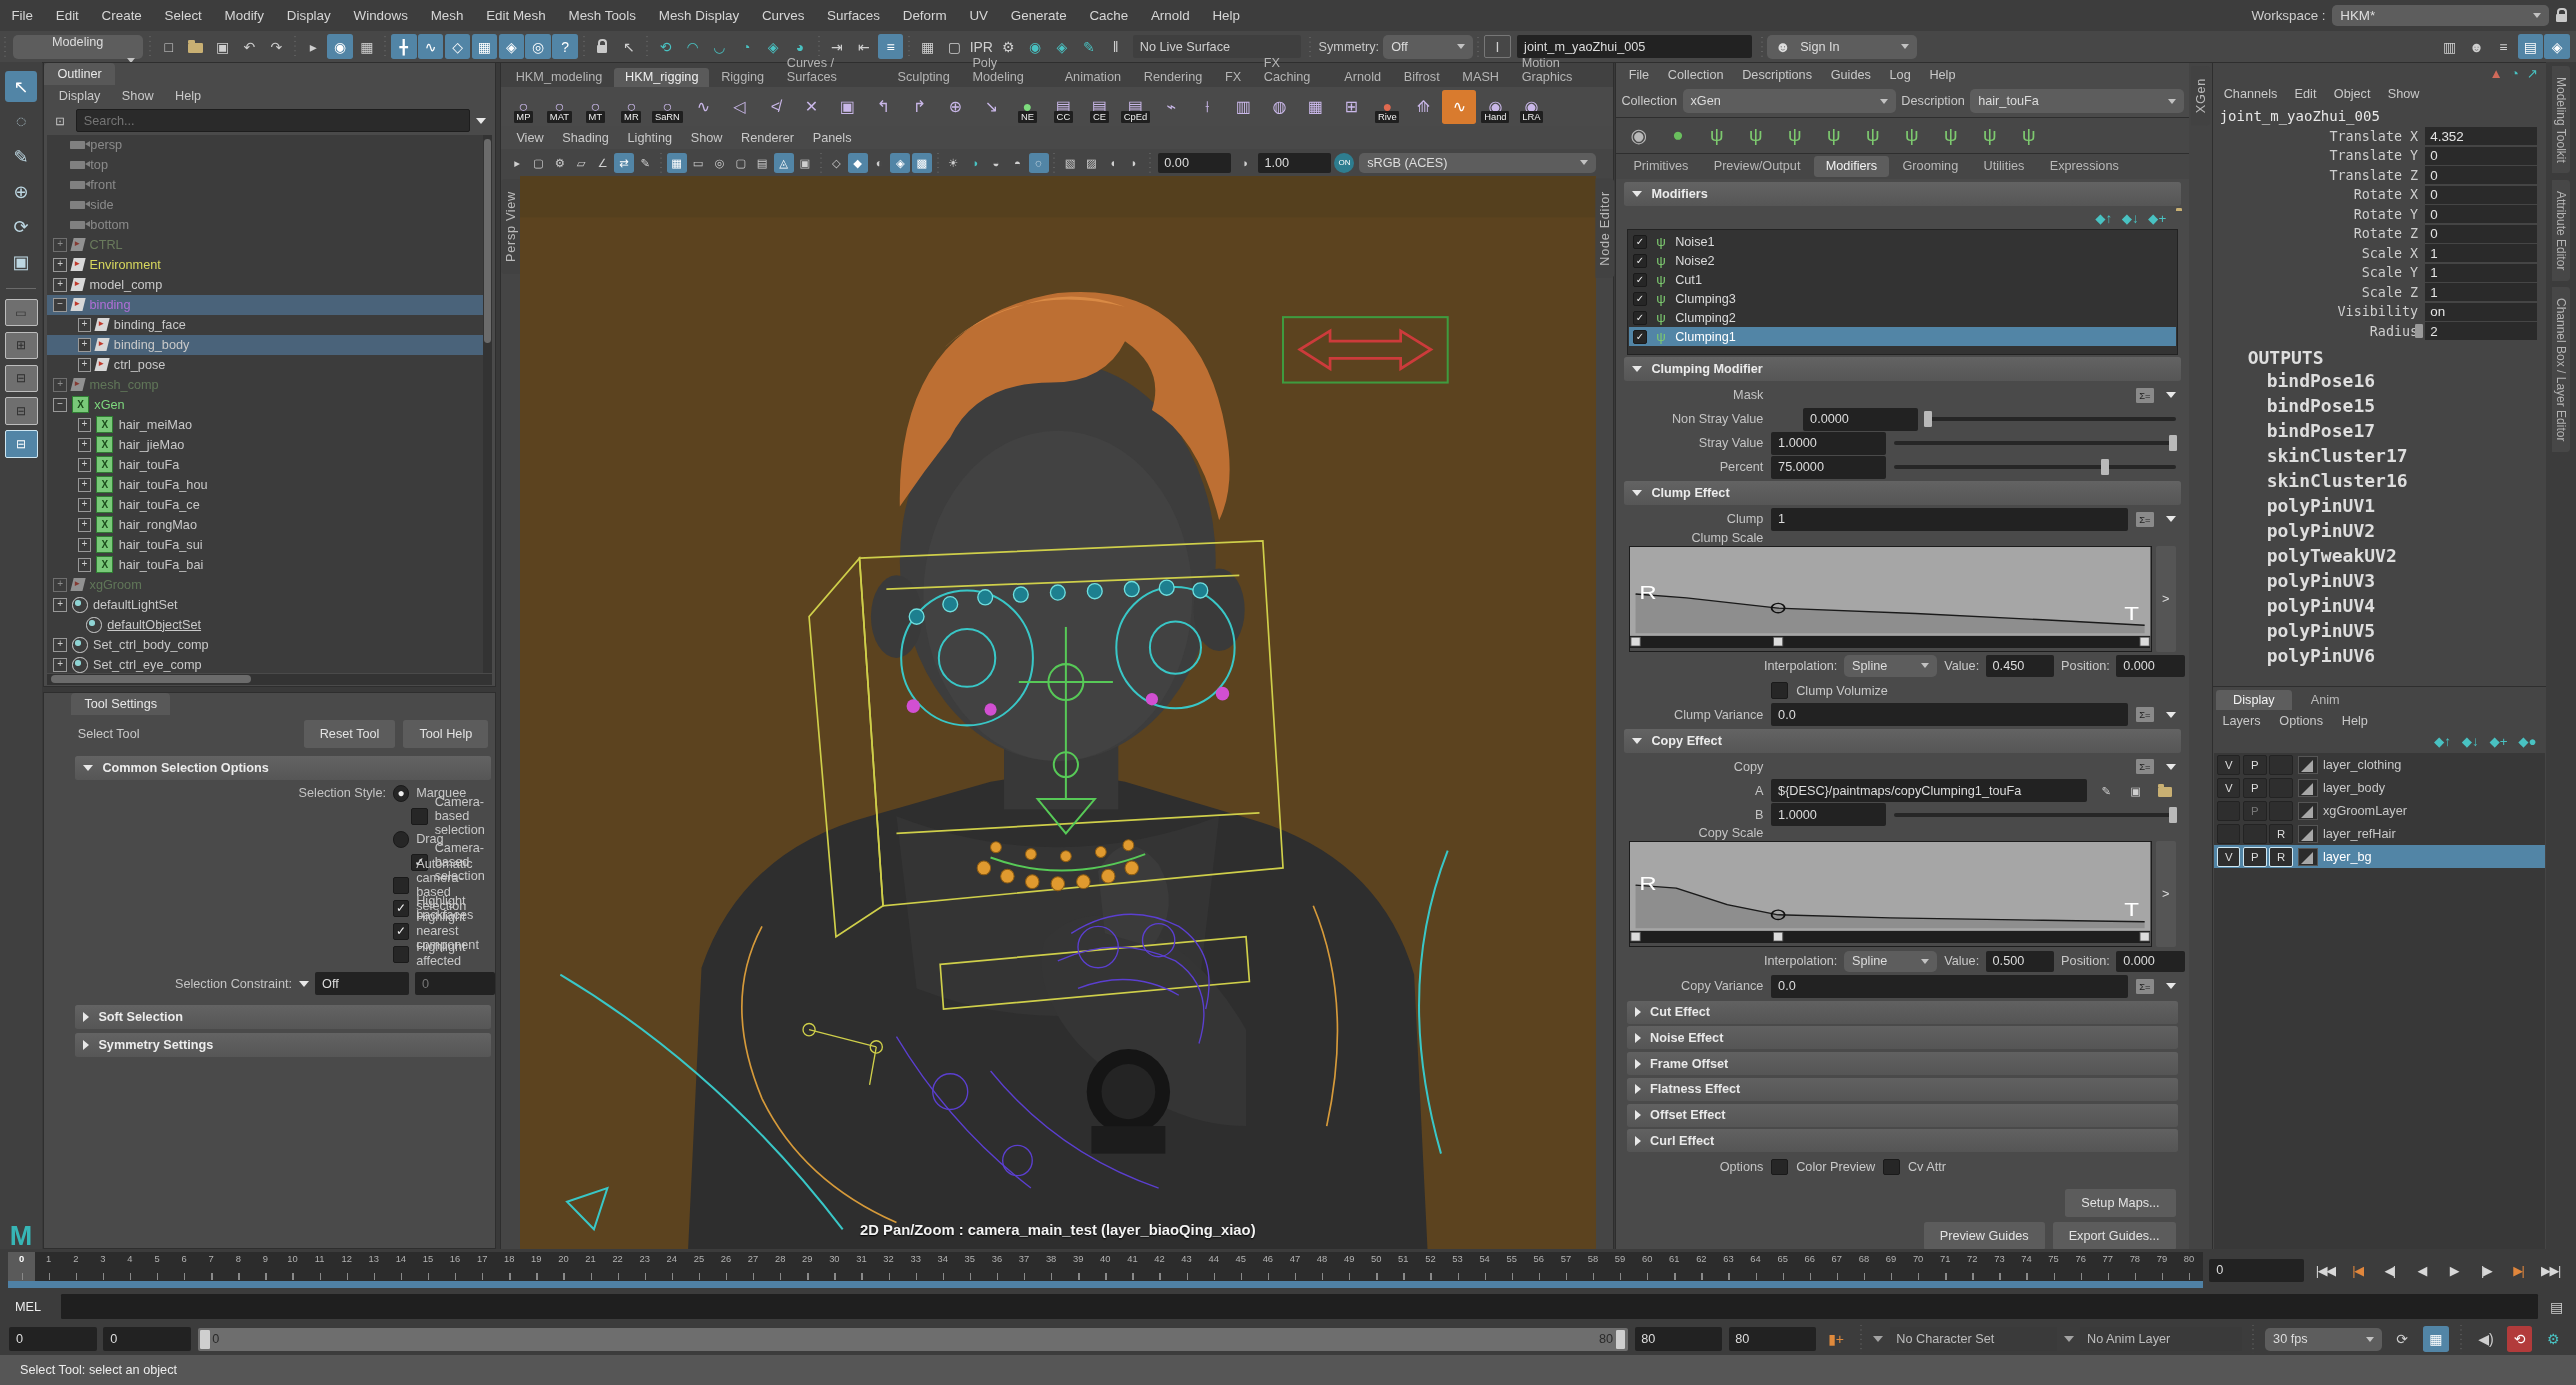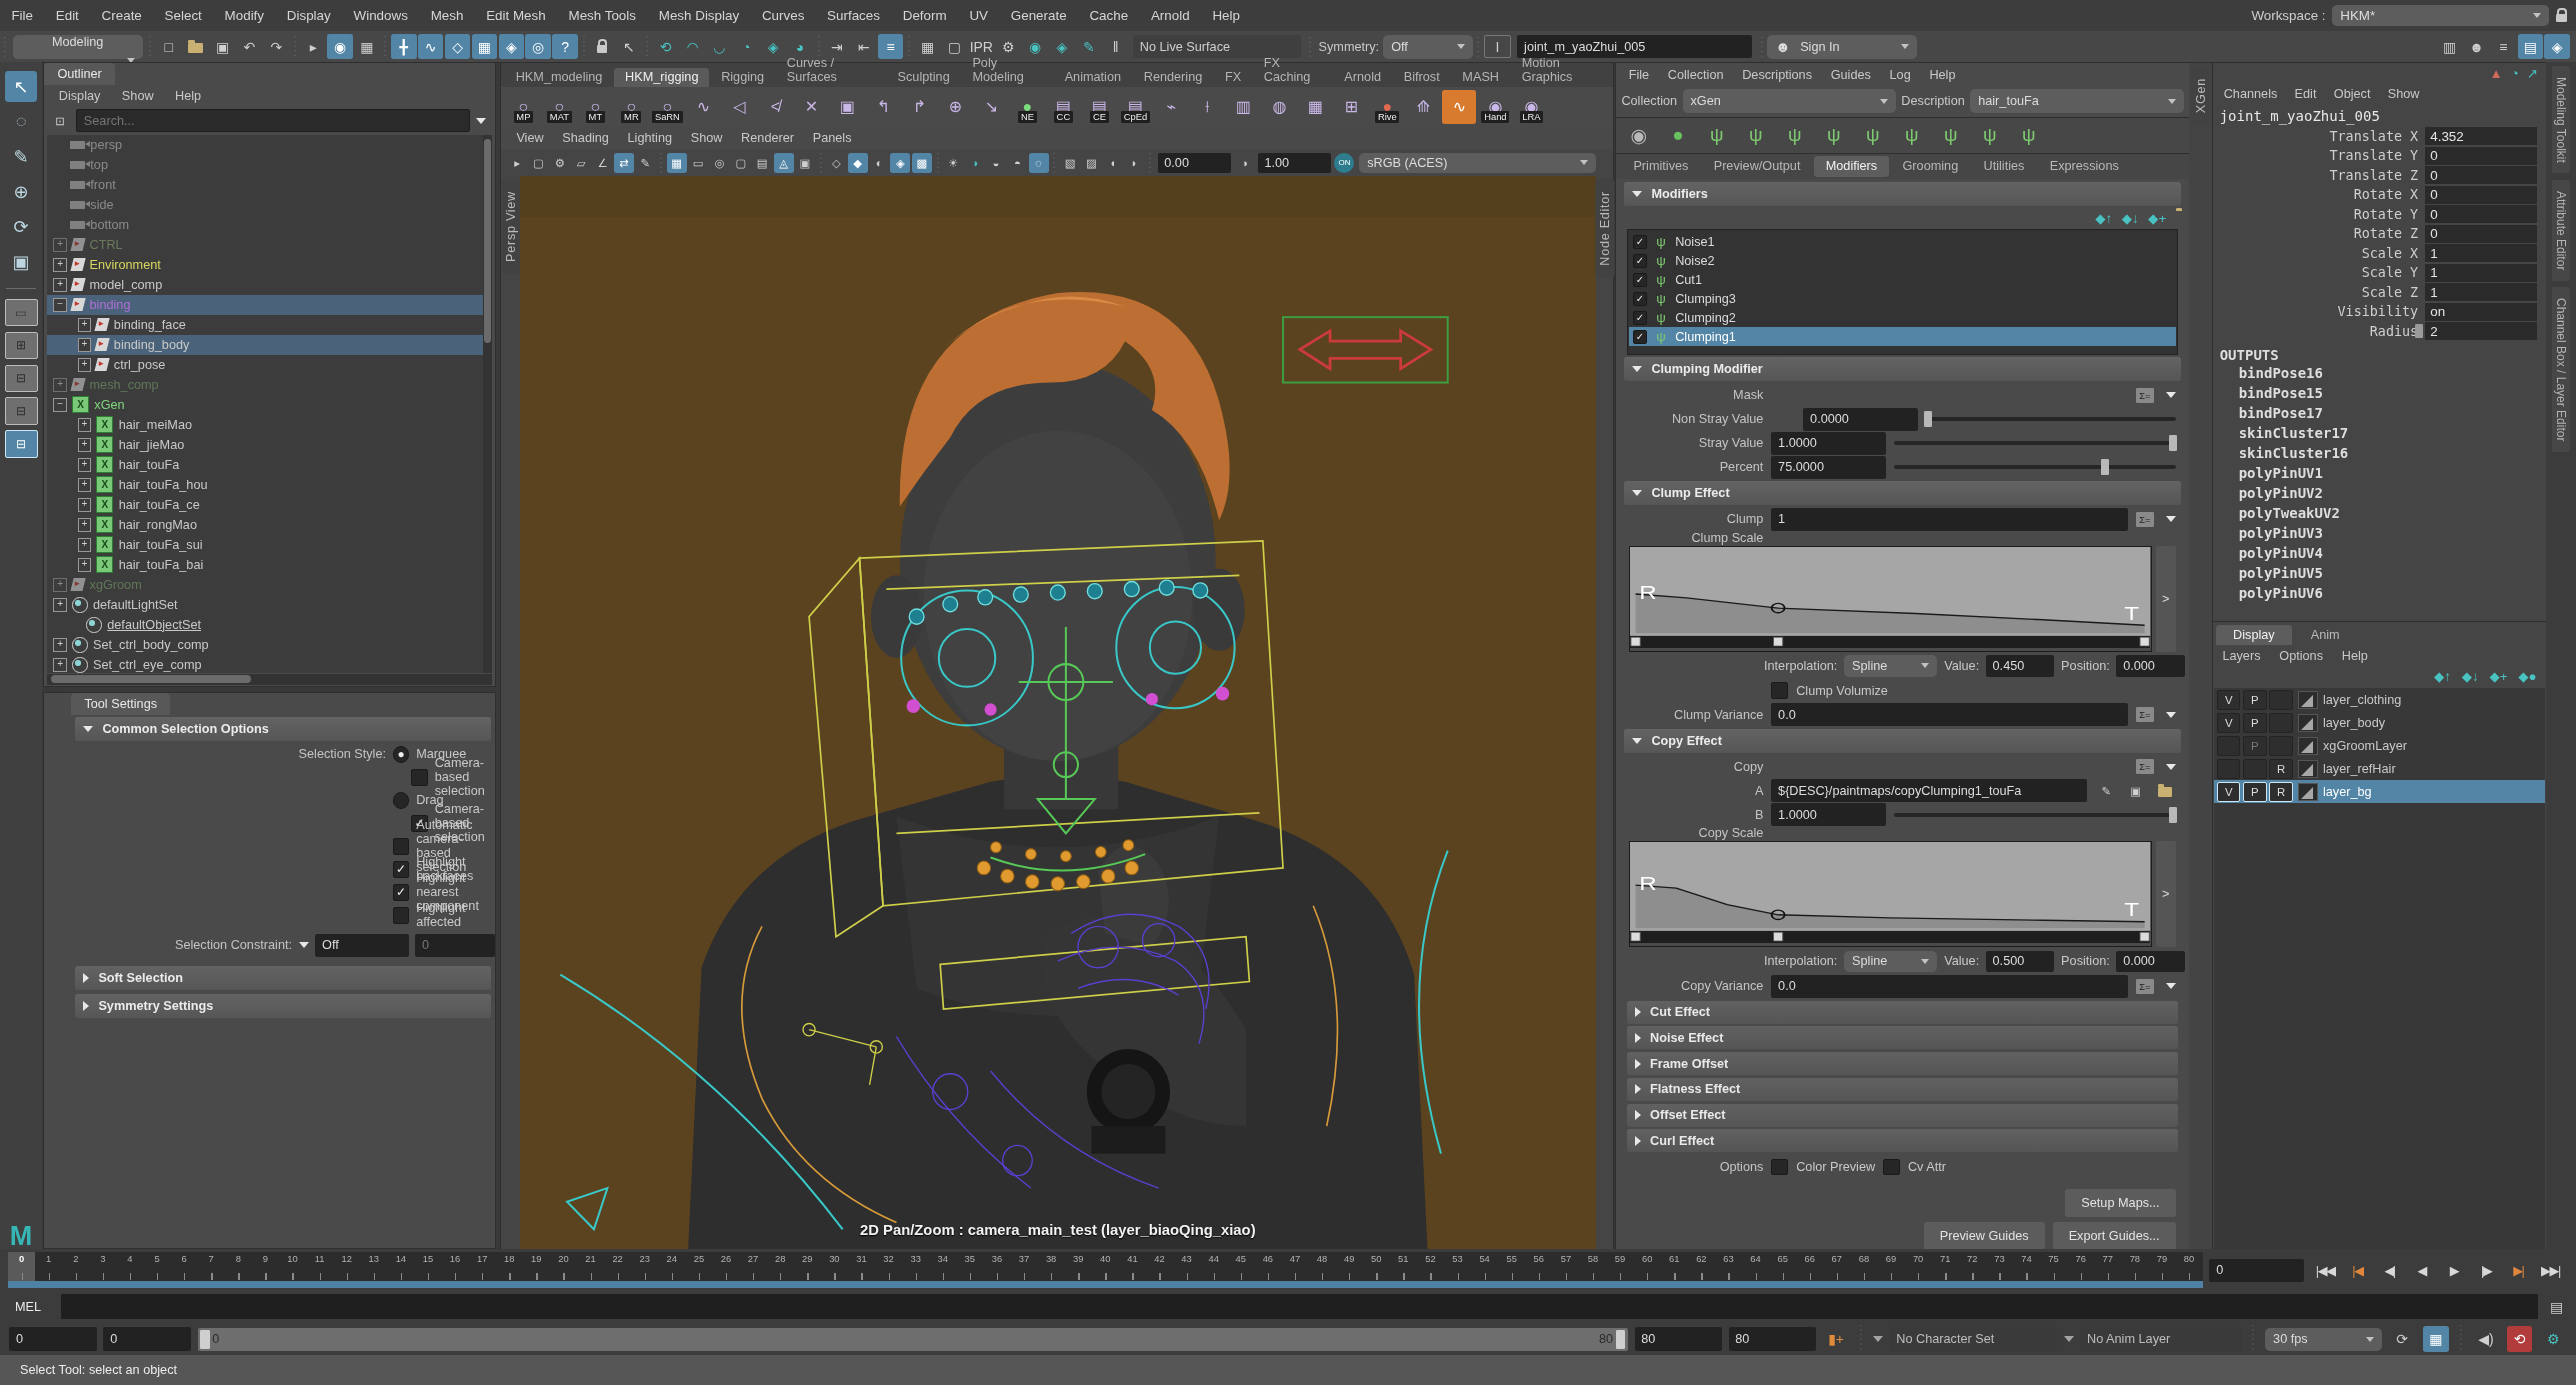--- a/index.html
+++ b/index.html
@@ -156,21 +156,21 @@
   #cb-icons{display:flex;justify-content:flex-end;gap:8px;padding:2.7px 8px;font-size:13.4px;}
   #cb-menus{display:flex;align-items:center;height:21.5px;gap:1.3px;padding-left:2.7px;}
   #cb-menus span{padding:0 8px;}
   #cb-object{font-family:"DejaVu Sans Mono",monospace;font-size:14px;color:#e8e8e8;padding:2.7px 6.7px;}
   .ch-row{display:flex;align-items:center;height:19.5px;}
   .ch-label{flex:1;text-align:right;padding-right:6.7px;font-family:"DejaVu Sans Mono",monospace;
       font-size:13.4px;color:#cfcfcf;}
   .ch-val{width:101px;background:#2a2a2a;height:18px;display:flex;align-items:center;padding:0 5.4px;
       margin-right:9.4px;color:#e4e4e4;font-size:13.4px;position:relative;}
   .ch-val .mini{position:absolute;left:-9.4px;top:2px;width:8px;height:14px;background:#9a9a9a;border-radius:1.3px;}
-  #outputs{padding:6.7px 6.7px 0;font-family:"DejaVu Sans Mono",monospace;font-size:14px;color:#dedede;}
+  #outputs{padding:6.7px 6.7px 0;font-family:"DejaVu Sans Mono",monospace;font-size:18px;color:#dedede;margin-left:28px;}
   #outputs .o{padding:2px 0 2px 19px;font-weight:bold;}
   
   #layered{margin-top:17.4px;border-top:0.7px solid #2e2e2e;display:flex;flex-direction:column;flex:1;}
   #layer-tabs{display:flex;gap:1.3px;padding:2.7px 2.7px 0;}
   #layer-tabs .ltab{padding:3.4px 17.4px;color:#b9b9b9;}
   #layer-tabs .ltab.act{background:#5d5d5d;color:#f2f2f2;border-radius:3.4px 3.4px 0 0;}
   #layer-menus{display:flex;height:21.5px;align-items:center;}
   #layer-menus span{padding:0 9.4px;}
   #layer-icons{display:flex;justify-content:flex-end;gap:10.7px;padding:2.7px 9.4px;color:#49c2c2;font-size:13.4px;}
   #layer-list{background:#383838;flex:1;margin:1.3px;}
@@ -514,20 +514,26 @@
           </div>
         </div>
       <div class="o-scroll">
           <div class="thumb"></div>
         </div>
     </div>
 
     <div id="toolsettings" class="panel">
       <div style="display:flex;">
         <span class="paneltab">Tool Settings</span>
+      </div>
+      <div style="display:flex;align-items:center;padding:5.4px 6.7px;gap:8px;">
+        <span>Select Tool</span>
+        <div style="flex:1;"></div>
+        <span class="btn">Reset Tool</span>
+        <span class="btn">Tool Help</span>
       </div>
       <div class="sec-h">
         <span class="tri-d"></span>
           <span>Common Selection Options</span>
       </div>
       <div id="ts-options">
           <div class="ts-row">
             <span class="ts-label">Selection Style:</span>
             <span class="cb rad">●</span>
             <span>Marquee</span>

